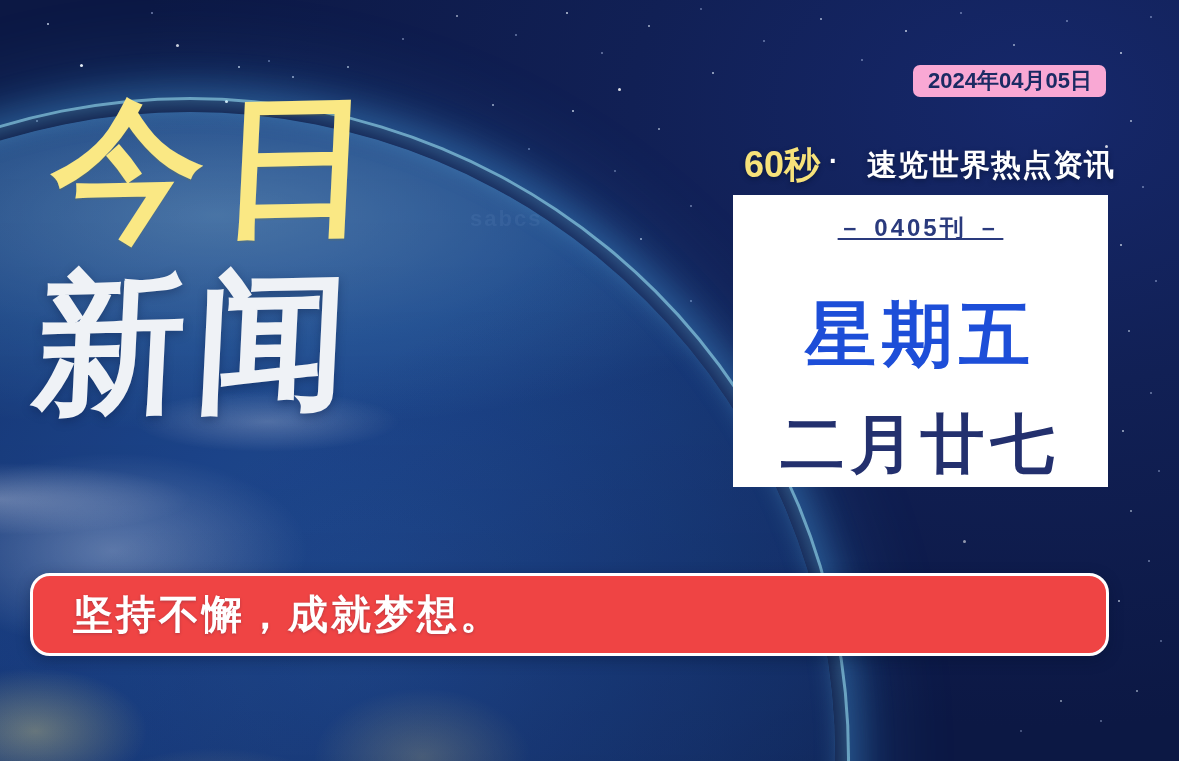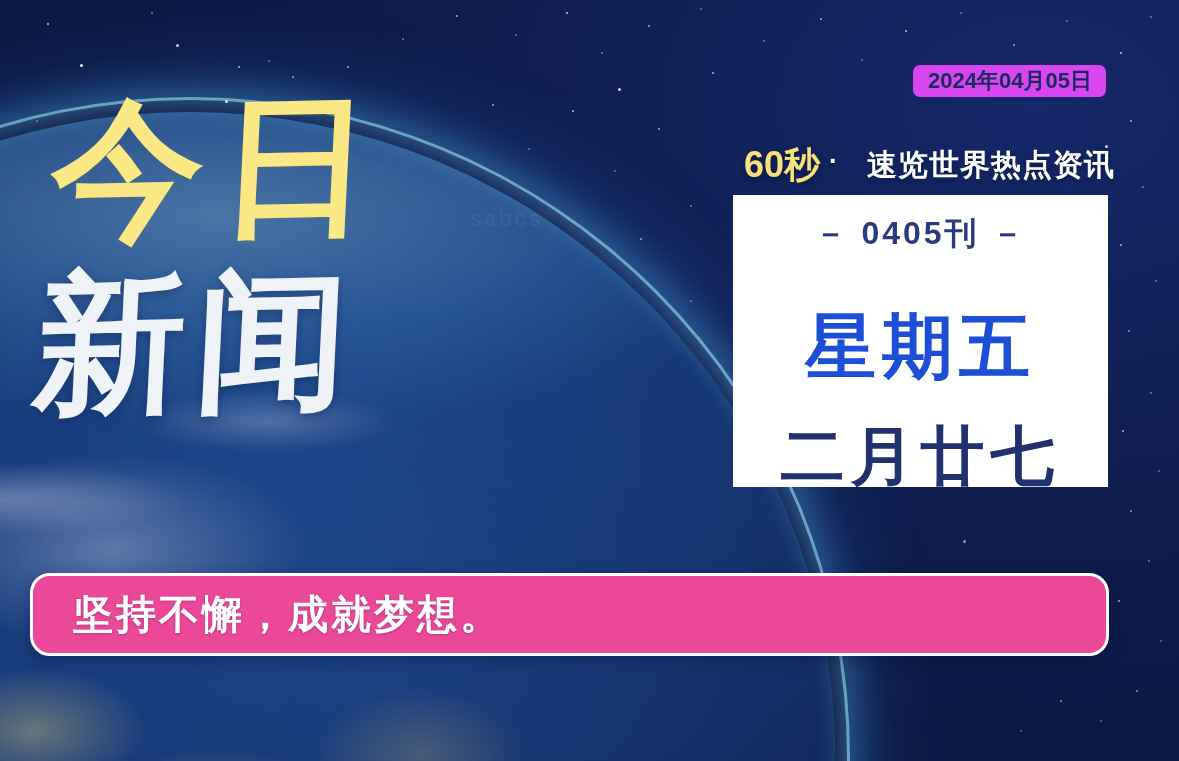--- a/index.html
+++ b/index.html
@@ -190,21 +190,21 @@
     white-space:nowrap;
   }
 
   
   .date-badge {
     position:absolute;
     left:913px; top:65px;
     height:32px;
     padding:0 14px 0 15px;
     display:flex; align-items:center;
-    background:#d946ef;
+    background:#f9a8d4;
     border-radius:7px;
     z-index:8;
   }
   .date-badge span {
     font-size:22px;
     font-weight:700;
     color:#1b2a63;
     letter-spacing:0px;
     white-space:nowrap;
   }
@@ -244,25 +244,26 @@
     left:733px; top:195px;
     width:375px; height:292px;
     background:#ffffff;
     z-index:8;
     display:flex;
     flex-direction:column;
     align-items:center;
     padding-top:17px;
   }
   .card-issue {
-    font-size:32px;
+    font-size:24px;
     font-weight:700;
     color:#2a3a7d;
     letter-spacing:3px;
     white-space:nowrap;
+    text-decoration:underline;
   }
   .card-weekday {
     font-size:71px;
     font-weight:900;
     color:#1d4ed8;
     letter-spacing:6px;
     margin-top:44px;
     white-space:nowrap;
   }
   .card-lunar {
@@ -272,21 +273,21 @@
     letter-spacing:6px;
     margin-top:18px;
     white-space:nowrap;
   }
 
   
   .banner {
     position:absolute;
     left:30px; top:573px;
     width:1079px; height:83px;
-    background:#ec4899;
+    background:#ef4444;
     border:3px solid #ffffff;
     border-radius:20px;
     display:flex; align-items:center;
     z-index:8;
     box-shadow:0 4px 14px rgba(6,16,46,.35);
   }
   .banner-text {
     font-size:40px;
     font-weight:900;
     color:#ffffff;

